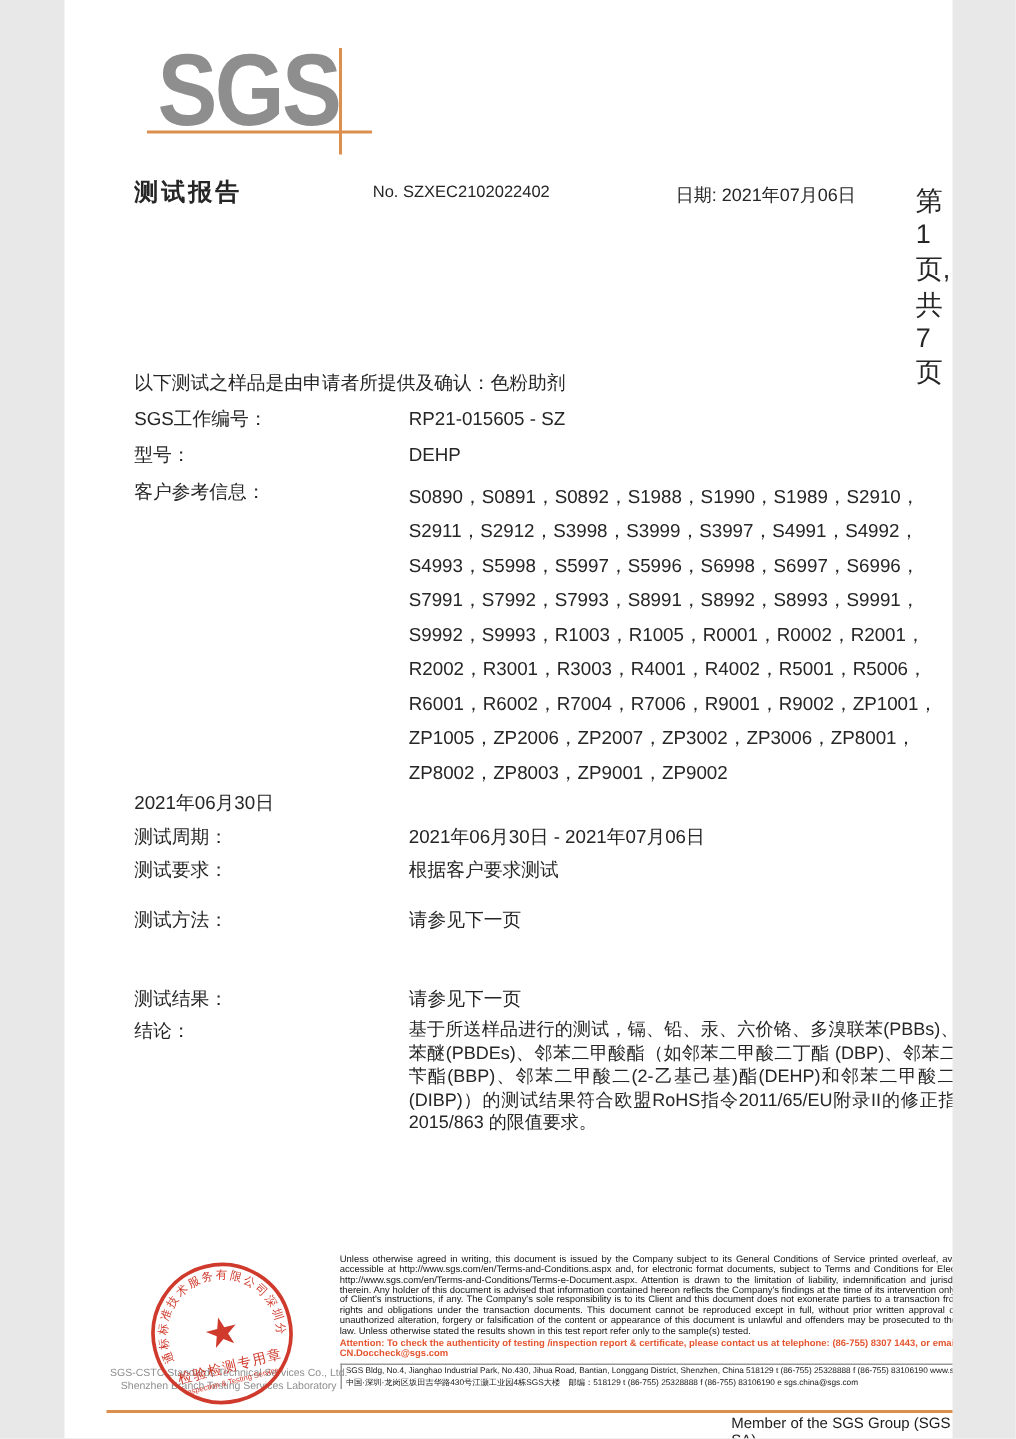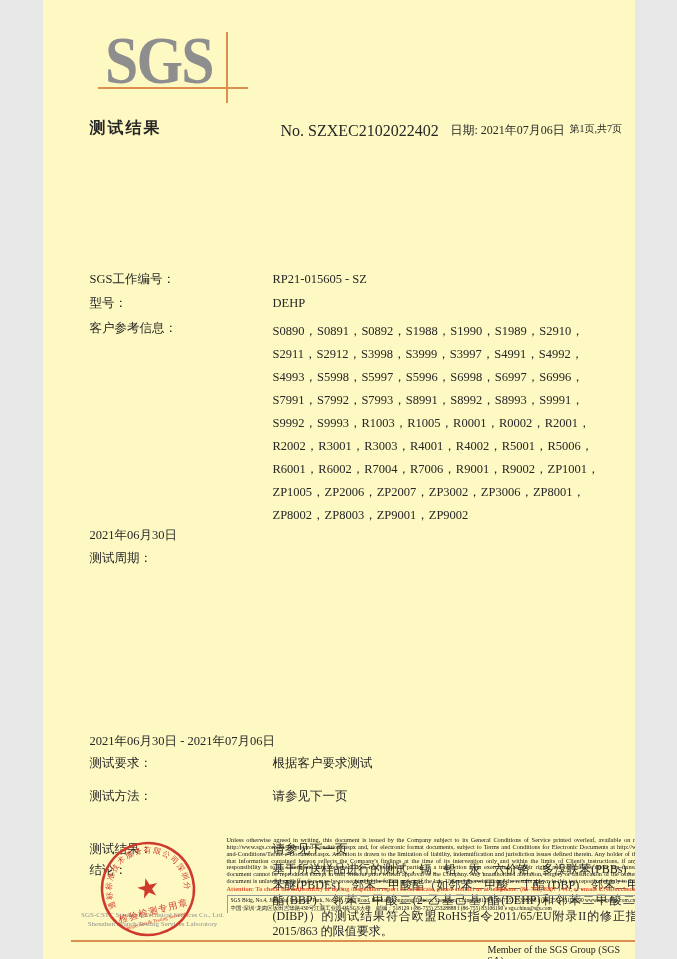--- a/index.html
+++ b/index.html
@@ -1,45 +1,45 @@
 <!DOCTYPE html>
 <html><head>
 <meta charset="utf-8">
 <style>
   html,body{margin:0;padding:0;background:#e8e8e8;}
-  .page{position:relative;width:592px;height:959px;background:#fef9c3;margin:0 auto;
-        font-family:Liberation Serif, serif;color:#262626;overflow:hidden;}
+  .page{position:relative;width:592px;height:959px;background:#ffffff;margin:0 auto;
+        font-family:Liberation Sans, sans-serif;color:#262626;overflow:hidden;}
 
   
   .logo-text{position:absolute;left:62px;top:26px;font-size:68px;font-weight:700;color:#8e8e8e;
              line-height:1;letter-spacing:-2px;transform:scaleX(.88);transform-origin:left top;}
   .logo-hline{position:absolute;left:55px;top:87px;width:150px;height:2px;background:#dc8f4e;}
   .logo-vline{position:absolute;left:183px;top:32px;width:2px;height:71px;background:#dc8f4e;}
 
   
   .t-title{position:absolute;left:47px;top:118px;font-size:16px;font-weight:700;letter-spacing:2px;}
-  .t-no{position:absolute;left:238px;top:122px;font-size:16px;}
+  .t-no{position:absolute;left:206px;top:122px;font-size:11px;}
   .t-date{position:absolute;left:408px;top:122px;font-size:12px;}
-  .t-pages{position:absolute;left:527px;top:122px;font-size:10px;}
+  .t-pages{position:absolute;left:568px;top:122px;font-size:18px;}
 
   
   .applicant{position:absolute;left:47px;top:160px;font-size:12.5px;line-height:25px;}
 
   .intro{position:absolute;left:47px;top:247px;font-size:12.5px;}
 
   
   .fields{position:absolute;left:47px;top:271px;width:586px;font-size:12.5px;}
   .frow{display:flex;line-height:17px;margin-bottom:7px;}
   .flabel{flex:0 0 183px;}
   .fvalue{flex:1;white-space:pre-line;}
   .frow.r1{margin-bottom:8px;}
   .frow.refs{margin-bottom:0;}
   .frow.refs .fvalue{line-height:23px;}
   .frow.r3{margin-bottom:6px;}
-  .frow.r4{margin-bottom:5px;flex-direction:column;}
+  .frow.r4{margin-bottom:5px;}
   .frow.r5{margin-bottom:1px;}
   .frow.r6{margin-bottom:5px;margin-top:16px;}
   .frow.r7{margin-bottom:4px;margin-top:36px;}
   .frow.conclusion .fvalue{font-size:12px;line-height:15.5px;text-align:justify;}
 
   
   .stamp{position:absolute;left:56px;top:840px;width:98px;height:98px;transform:rotate(-14deg);z-index:3;}
   .stamp-co{position:absolute;left:22px;top:911px;width:176px;text-align:center;
             font-size:7px;line-height:9px;color:#8f8f8f;z-index:2;}
 
@@ -55,26 +55,27 @@
 </style>
 </head>
 <body>
 
 <div class="page">
 
   <div class="logo-text">SGS</div>
   <div class="logo-hline"></div>
   <div class="logo-vline"></div>
 
-  <div class="t-title">测试结果</div>
+  <div class="t-title">测试报告</div>
   <div class="t-no">No. SZXEC2102022402</div>
   <div class="t-date">日期: 2021年07月06日</div>
   <div class="t-pages">第1页,共7页</div>
 
 
+  <div class="intro">以下测试之样品是由申请者所提供及确认：色粉助剂</div>
 
   <div class="fields">
     <div class="frow r0">
       <div class="flabel">SGS工作编号：</div>
       <div class="fvalue">RP21-015605 - SZ</div>
     </div>
     <div class="frow r1">
       <div class="flabel">型号：</div>
       <div class="fvalue">DEHP</div>
     </div>

